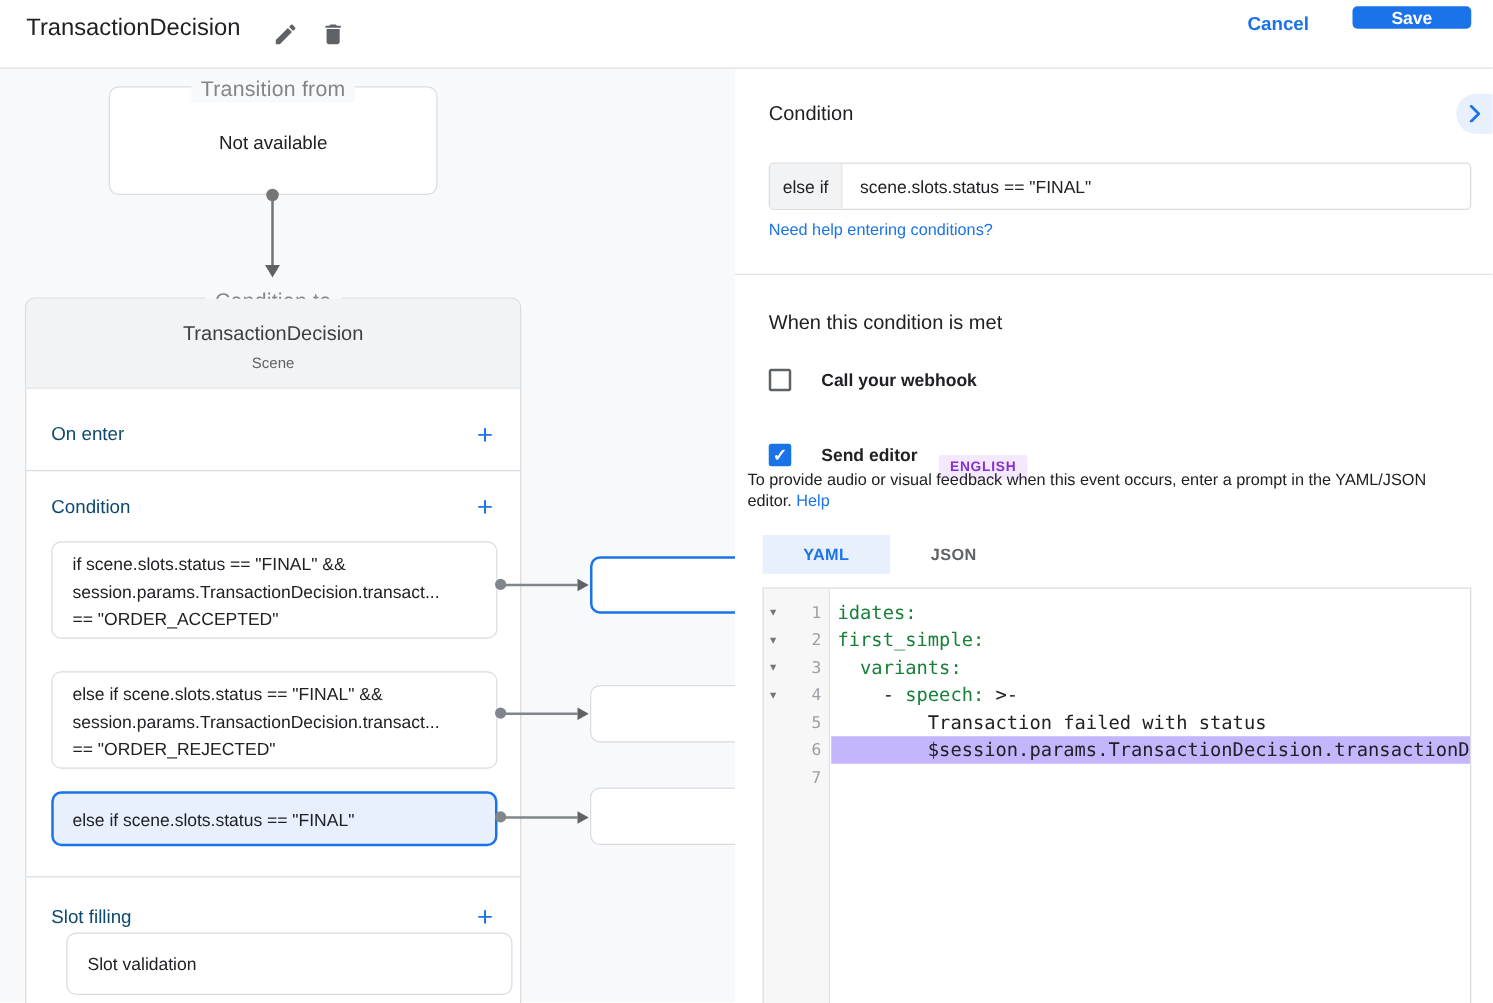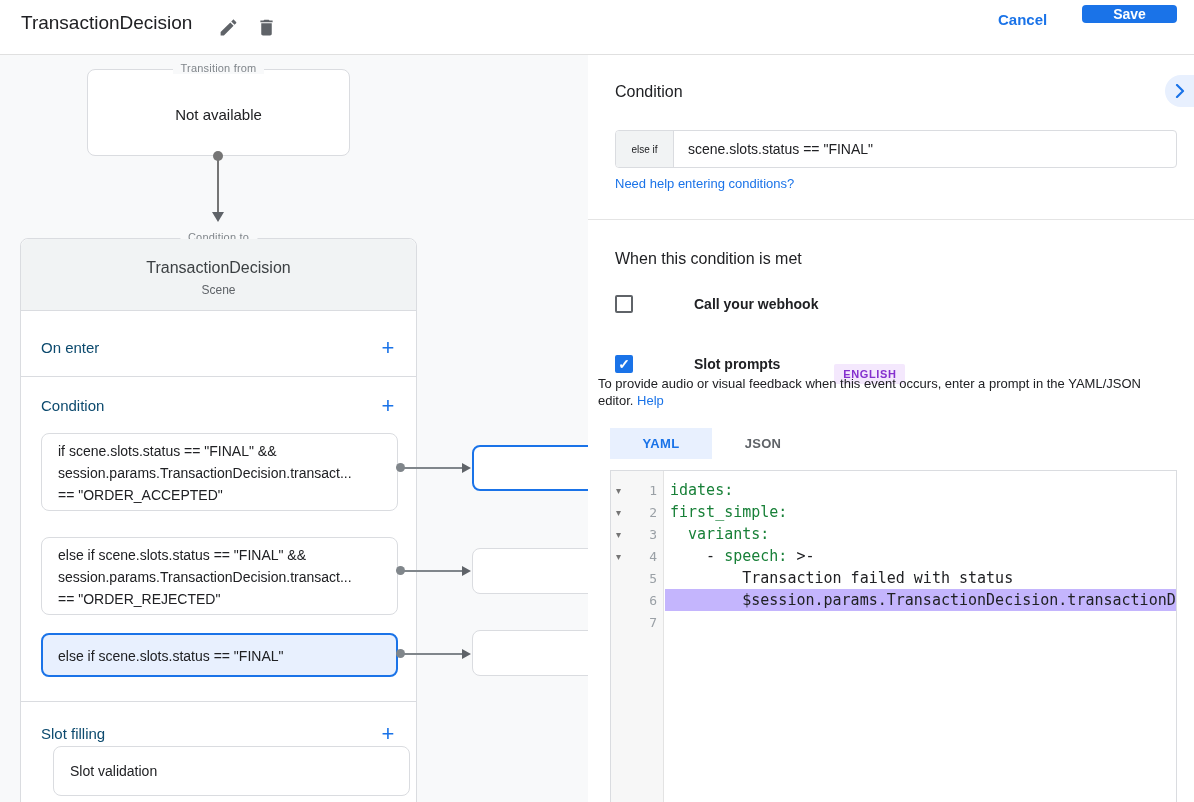--- a/index.html
+++ b/index.html
@@ -15,21 +15,21 @@
   .icon-btn.pencil { left:212px; }
   .icon-btn.trash  { left:250px; }
   .cancel-btn { position:absolute; left:998px; top:11px; border:none; background:transparent;
     color:#1a73e8; font-size:15px; font-weight:bold; cursor:pointer; }
   .save-btn { position:absolute; left:1082px; top:5px; width:95px; height:18px; border:none;
     background:#1a73e8; color:#fff; font-size:14px; font-weight:bold; border-radius:4px; cursor:pointer; }
 
   
   .flow-panel { position:absolute; left:0; top:55px; width:588px; height:747px; background:#f8f9fa; }
   .legend { position:absolute; top:-8px; left:50%; transform:translateX(-50%); background:#f8f9fa;
-    padding:0 8px; font-size:11px; color:#80868b; white-space:nowrap; letter-spacing:.2px;text-align:right; }
+    padding:0 8px; font-size:17px; color:#80868b; white-space:nowrap; letter-spacing:.2px;text-align:right; }
   .tfrom-box { position:absolute; left:87px; top:14px; width:263px; height:87px; background:#fff;
     border:1px solid #dadce0; border-radius:8px; }
   .tfrom-content { position:absolute; left:0; right:0; top:36px; text-align:center; font-size:15px; color:#202124; }
 
   .node-dot { position:absolute; width:10px; height:10px; border-radius:50%; background:#757575; }
   .v-line { position:absolute; width:2px; background:#757575; }
   .v-arrowhead { position:absolute; width:0; height:0; border-left:6px solid transparent;
     border-right:6px solid transparent; border-top:10px solid #5f6368; }
 
   .tto-box { position:absolute; left:20px; top:183px; width:397px; height:632px; background:#fff;
@@ -61,27 +61,27 @@
 
   
   .detail-panel { position:absolute; left:588px; top:55px; width:606px; height:747px; background:#fff; }
   .panel-h { position:absolute; left:27px; font-size:16px; color:#202124; }
   .collapse-pill { position:absolute; right:0; top:20px; width:29px; height:32px; background:#e8f0fe;
     border:none; border-radius:16px 0 0 16px; cursor:pointer; display:flex; align-items:center; justify-content:center; }
 
   .cond-input { position:absolute; left:27px; top:75px; width:562px; height:38px; border:1px solid #dadce0;
     border-radius:4px; display:flex; align-items:stretch; background:#fff; }
   .cond-prefix { width:58px; background:#f1f3f4; border-right:1px solid #dadce0; display:flex;
-    align-items:center; justify-content:center; font-size:10px; color:#202124; border-radius:3px 0 0 3px; }
+    align-items:center; justify-content:center; font-size:14px; color:#202124; border-radius:3px 0 0 3px; }
   .cond-value { flex:1; display:flex; align-items:center; padding-left:14px; font-size:14px; color:#202124; }
 
   .help-link { position:absolute; left:27px; top:121px; font-size:13px; color:#1a73e8; text-decoration:none; cursor:pointer; }
   .panel-divider { position:absolute; left:0; top:164px; width:606px; height:1px; background:#e4e4e4; }
 
-  .check-row { position:absolute; left:27px; display:flex; align-items:center;gap:37px; }
+  .check-row { position:absolute; left:27px; display:flex; align-items:center; }
   .checkbox { width:18px; height:18px; border:2px solid #5f6368; border-radius:2px; background:#fff; cursor:pointer; }
   .checkbox.checked { border-color:#1a73e8; background:#1a73e8; color:#fff; font-size:14px; font-weight:bold;
     display:flex; align-items:center; justify-content:center; line-height:1; }
   .check-label { margin-left:24px; font-size:14px; font-weight:bold; color:#202124; }
   .lang-badge { margin-left:17px; background:#f4e8fd; color:#8430ce; font-size:11px; font-weight:bold;
     letter-spacing:.6px; padding:4px 9px; border-radius:2px;margin-top:20px; }
 
   .panel-desc { position:absolute; left:10px; top:320px; width:556px; font-size:13px; line-height:17px; color:#202124; }
   .inline-help { color:#1a73e8; text-decoration:none; cursor:pointer; }
 
@@ -207,21 +207,21 @@
 
   <div class="check-row" style="top:240px;">
     <div class="checkbox"></div>
     <span class="check-label">Call your webhook</span>
   </div>
 
   <div class="check-row" style="top:289px;">
     <div class="checkbox checked">
       <span>✓</span>
     </div>
-    <span class="check-label">Slot prompts</span>
+    <span class="check-label">Send editor</span>
     <span class="lang-badge">ENGLISH</span>
   </div>
 
   <div class="panel-desc">
     <span>To provide audio or visual feedback when this event occurs, enter a prompt in the YAML/JSON editor.</span>
     <a class="inline-help">Help</a>
   </div>
 
   <div class="tabs">
     <div class="tab active">YAML</div>

